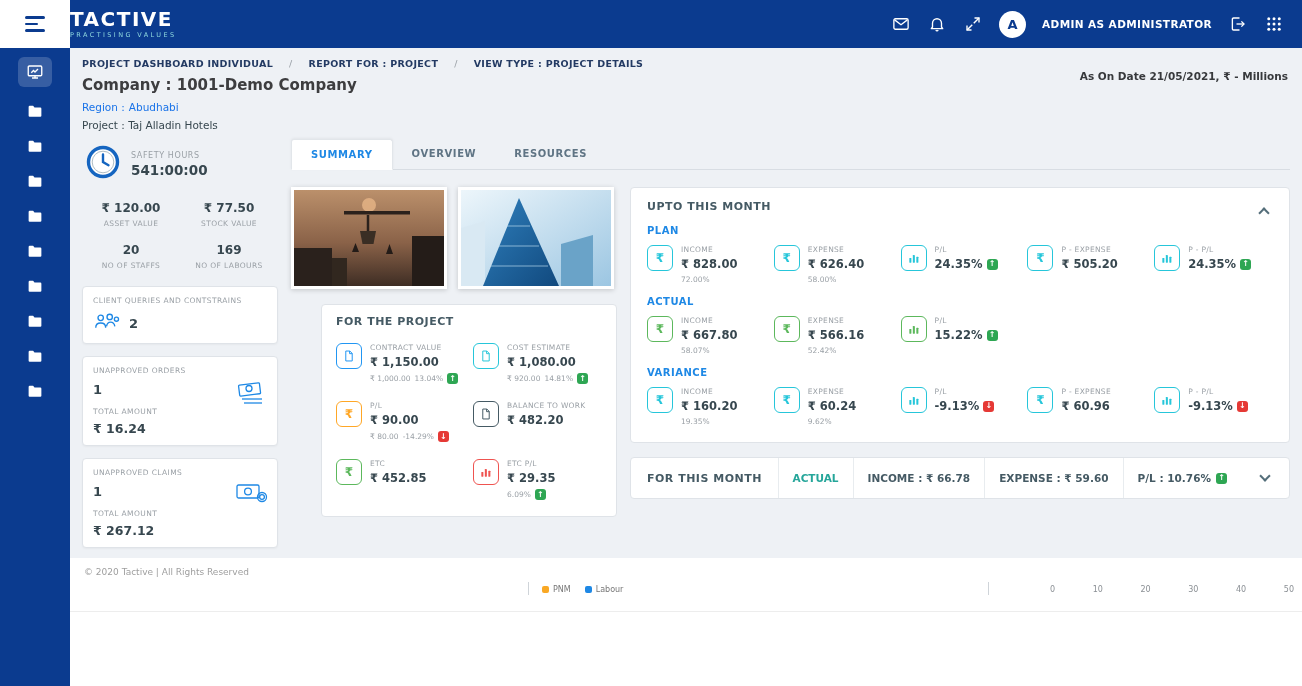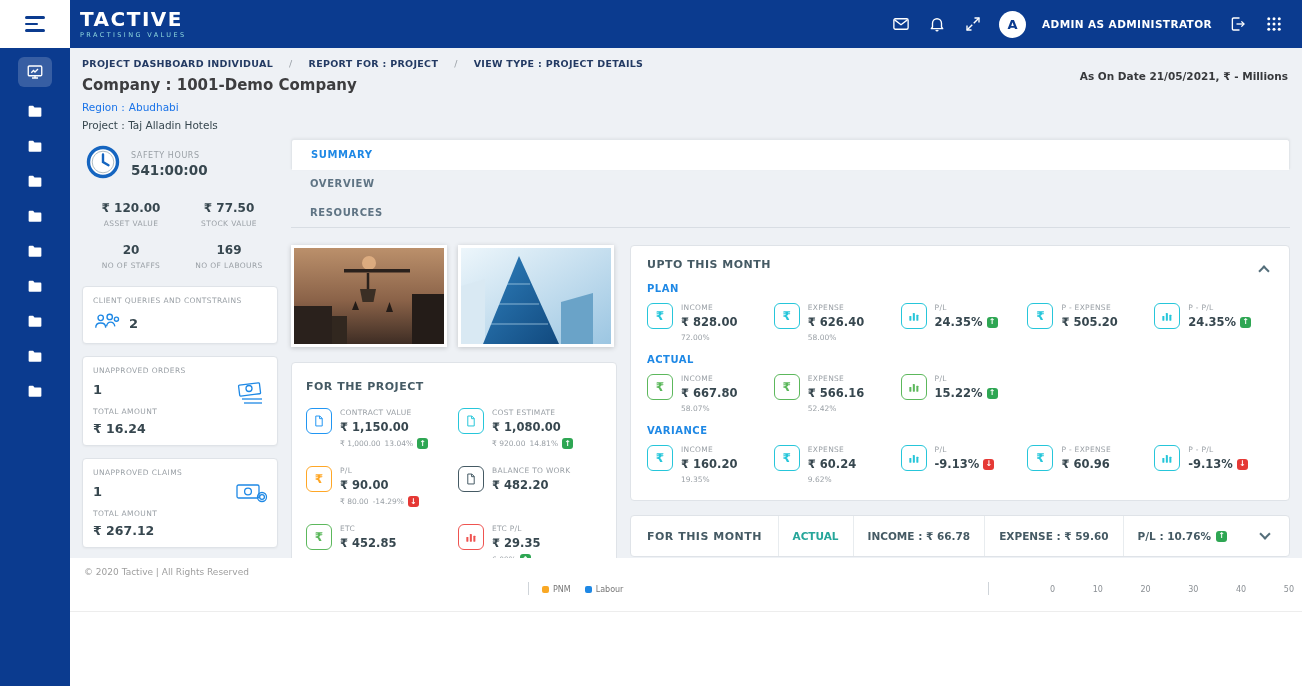--- a/index.html
+++ b/index.html
@@ -5,21 +5,21 @@
   * { margin:0; padding:0; box-sizing:border-box; }
   html,body { width:1302px; height:686px; overflow:hidden; }
   body { font-family:"DejaVu Sans","Liberation Sans",sans-serif; background:#ffffff; position:relative; color:#37474f; }
 
   
   .topbar { position:absolute; top:0; left:0; width:1302px; height:48px; display:flex; background:#0b3b8f; z-index:5; }
   .topbar-corner { width:70px; height:48px; background:#ffffff; display:flex; align-items:center; justify-content:center; }
   .burger { display:flex; flex-direction:column; gap:4px; cursor:pointer; }
   .burger span { display:block; height:2.4px; background:#0b3b8f; border-radius:2px; }
   .burger .b1 { width:20px; } .burger .b2 { width:13px; } .burger .b3 { width:20px; }
-  .topbar-main { flex:1; display:flex; align-items:center; padding:0 18px 0 10px; }
+  .topbar-main { flex:1; display:flex; align-items:center; padding:0 18px 0 0; }
   .logo-block { display:flex; flex-direction:column; line-height:1; }
   .logo { color:#fff; font-size:20px; font-weight:bold; letter-spacing:1.5px; }
   .tagline { color:#8fd8de; font-size:6.5px; letter-spacing:2.4px; margin-top:3px; }
   .topbar-right { margin-left:auto; display:flex; align-items:center; gap:16px; }
   .tb-icon { width:20px; height:20px; color:#fff; cursor:pointer; display:flex; align-items:center; justify-content:center; }
   .tb-icon svg { width:18px; height:18px; }
   .avatar { width:27px; height:27px; border-radius:50%; background:#fff; color:#0b3b8f; font-weight:bold; font-size:13px; display:flex; align-items:center; justify-content:center; }
   .username { color:#fff; font-size:10.5px; font-weight:bold; letter-spacing:0.4px; }
 
   
@@ -52,31 +52,31 @@
   .lcard { background:#fff; border:1px solid #dfe3e8; border-radius:4px; padding:9px 10px; margin-bottom:12px; position:relative; box-shadow:0 1px 2px rgba(0,0,0,0.04); }
   .lcard-title { font-size:7.5px; color:#9aa0a6; letter-spacing:0.4px; }
   .count-row { display:flex; align-items:center; gap:8px; margin-top:7px; }
   .lcard-count { font-size:13px; font-weight:bold; color:#37474f; }
   .lcard-amount-label { font-size:7.5px; color:#9aa0a6; letter-spacing:0.4px; margin-top:10px; }
   .lcard-amount { font-size:12.5px; font-weight:bold; color:#37474f; margin-top:5px; }
   .corner-icon { position:absolute; right:8px; top:22px; }
 
   
   .right-region { flex:1; min-width:0; }
-  .tabs-bar { display:flex; border-bottom:1px solid #d8dde3;flex-direction:column; }
+  .tabs-bar { display:flex; border-bottom:1px solid #d8dde3; }
   .tab { padding:9px 19px; font-size:10px; font-weight:bold; color:#5f7484; letter-spacing:0.6px; cursor:pointer; }
   .tab.active { background:#fff; color:#1e88e5; border:1px solid #e2e6ea; border-bottom:1px solid #fff; border-radius:3px 3px 0 0; margin-bottom:-1px; box-shadow:0 -1px 3px rgba(0,0,0,0.05); }
 
   .content-row { display:flex; gap:13px; padding-top:17px; }
   .center-col { width:326px; flex:none; }
   .photos { display:flex; gap:11px; }
   .photo { background:#fff; padding:3px; box-shadow:0 1px 5px rgba(0,0,0,0.18); }
   .photo svg { display:block; width:150px; height:96px; }
 
-  .fp-card { margin-top:15px; background:#fff; border:1px solid #dfe3e8; border-radius:4px; padding:17px 14px 16px; }
+  .fp-card { margin-top:15px; background:#fff; border:1px solid #dfe3e8; border-radius:4px; padding:10px 14px 16px;margin-left:30px; }
   .card-title { font-size:11px; font-weight:bold; color:#455a64; letter-spacing:0.5px; }
   .fp-grid { display:grid; grid-template-columns:1fr 1fr; row-gap:17px; column-gap:8px; margin-top:15px; }
 
   .tile { display:flex; gap:8px; }
   .tile-icon { width:26px; height:26px; border:1.6px solid currentColor; border-radius:6px; display:flex; align-items:center; justify-content:center; flex:none; font-size:12px; font-weight:bold; background:#fff; }
   .tile-icon svg { width:14px; height:14px; }
   .c-blue { color:#2196f3; } .c-teal { color:#26c6da; } .c-orange { color:#ffa726; }
   .c-dark { color:#455a64; } .c-green { color:#5cb85c; } .c-red { color:#ef5350; }
   .tile-label { font-size:7.5px; color:#9aa0a6; letter-spacing:0.3px; white-space:nowrap; }
   .tile-value { font-size:11.5px; font-weight:bold; color:#37474f; margin-top:3px; display:flex; align-items:center; gap:4px; white-space:nowrap; }

